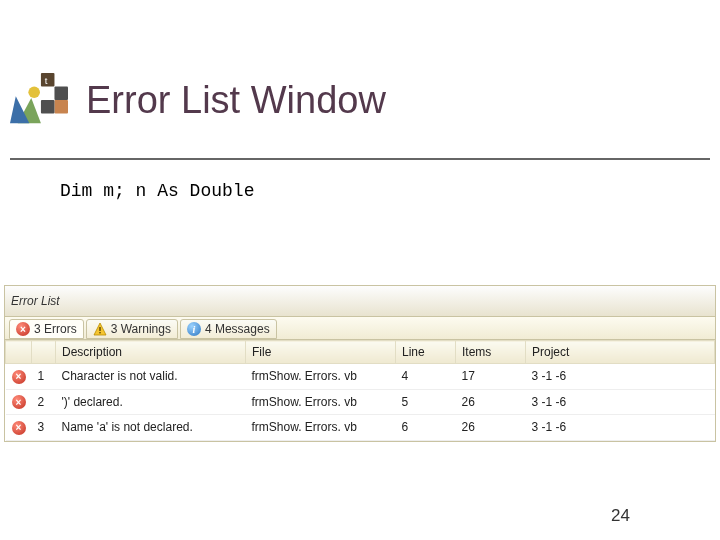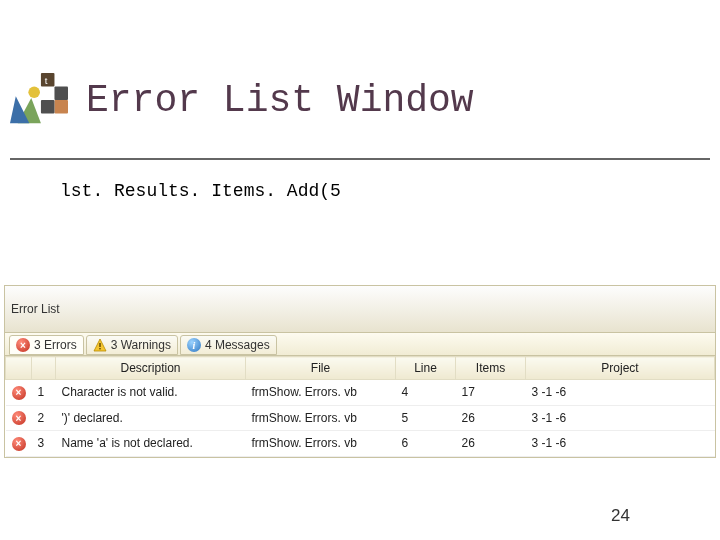--- a/index.html
+++ b/index.html
@@ -26,21 +26,21 @@
     gap: 18px;
   }
   .logo {
     width: 58px;
     height: 56px;
     position: relative;
   }
   .logo svg { width: 100%; height: 100%; }
   .title {
     font-size: 38px;
-    font-family: Liberation Mono, monospace;
+    font-family: Liberation Sans, sans-serif;
     color: #53394C;
     font-weight: 400;
     text-align: center;
   }
   .rule {
     position: absolute;
     top: 158px;
     left: 10px;
     right: 10px;
     height: 2px;
@@ -59,22 +59,23 @@
     position: absolute;
     top: 285px;
     left: 4px;
     width: 712px;
     background: #fff;
   }
   .panel-title {
     font-size: 12px;
     background: linear-gradient(#fdfdfd, #e8e3cf);
     border: 1px solid #c9c3a2;
-    padding: 16px 6px;
+    padding: 8px 6px;
     color: #333;
+    font-style: italic;
   }
   .tabbar {
     display: flex;
     border: 1px solid #c9c3a2;
     border-top: none;
     background: linear-gradient(#fdfbf0,#f1ecd4);
     padding: 2px 4px 0 4px;
     gap: 2px;
   }
   .tab {
@@ -100,21 +101,21 @@
     border-top: none;
     background: #fff;
   }
   table.errtable {
     width: 100%;
     border-collapse: collapse;
     font-size: 12px;
     color: #222;
   }
   table.errtable th {
-    text-align: center;
+    text-align: left;
     font-weight: 400;
     border: 1px solid #e2ddc4;
     background: linear-gradient(#fbfaf0,#efe9d0);
     padding: 4px 6px;
   }
   table.errtable td {
     border-bottom: 1px solid #eee;
     padding: 5px 6px;
     white-space: nowrap;
   }
@@ -154,21 +155,21 @@
         <circle cx="25" cy="20" r="6" fill="#e3c13a"></circle>
         <path d="M8 52 L22 26 L32 52 Z" fill="#7aa45b"></path>
         <path d="M20 52 L6 24 L0 52 Z" fill="#3c6fa8"></path>
       </svg>
     </div>
     <div class="title">Error List Window</div>
   </div>
   <div class="rule"></div>
 
   <div class="code-block">
-    <div>lst. Results. Items. Add(5</div>
+    <div>Dim m; n As Double</div>
   </div>
 
   <div class="panel">
     <div class="panel-title">Error List</div>
 
     <div class="tabbar">
       <div class="tab active">
         <span class="icn">
             <span class="err-circle">×</span>
           </span>

